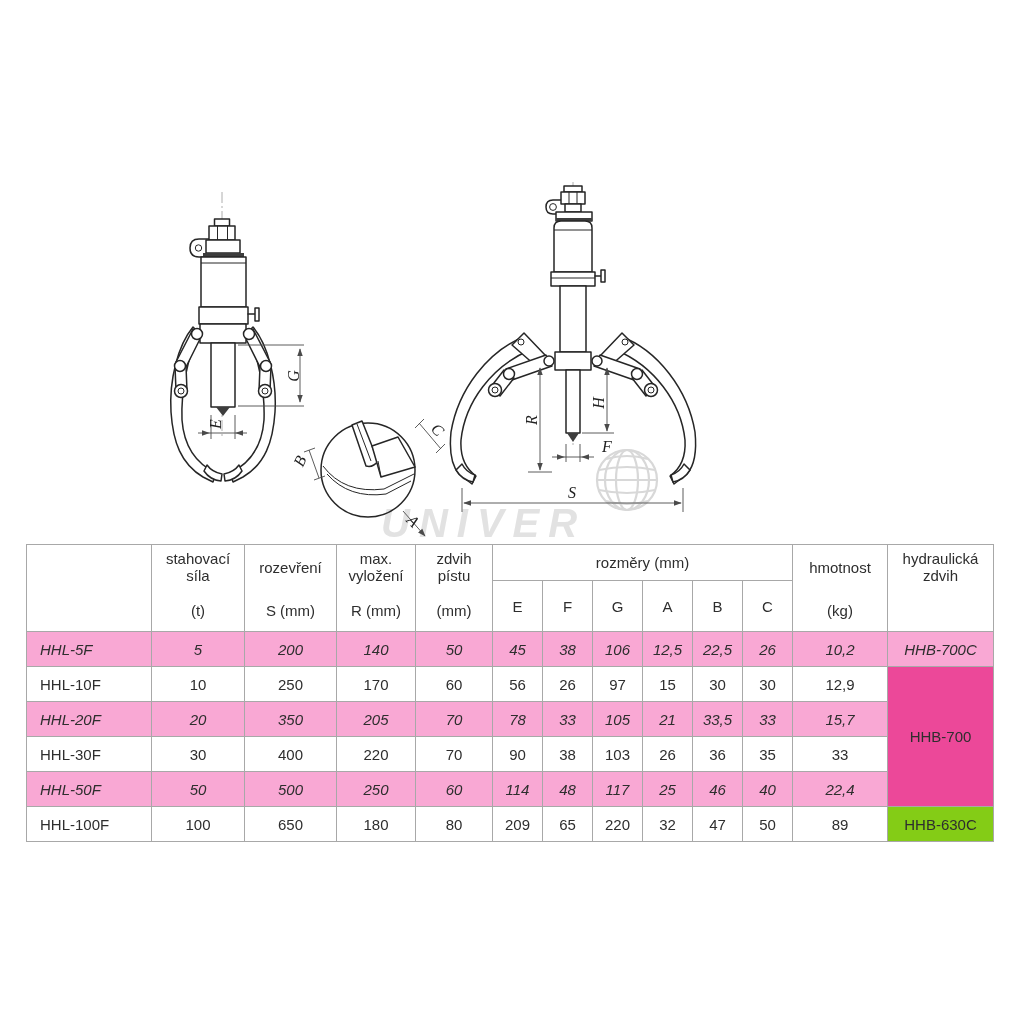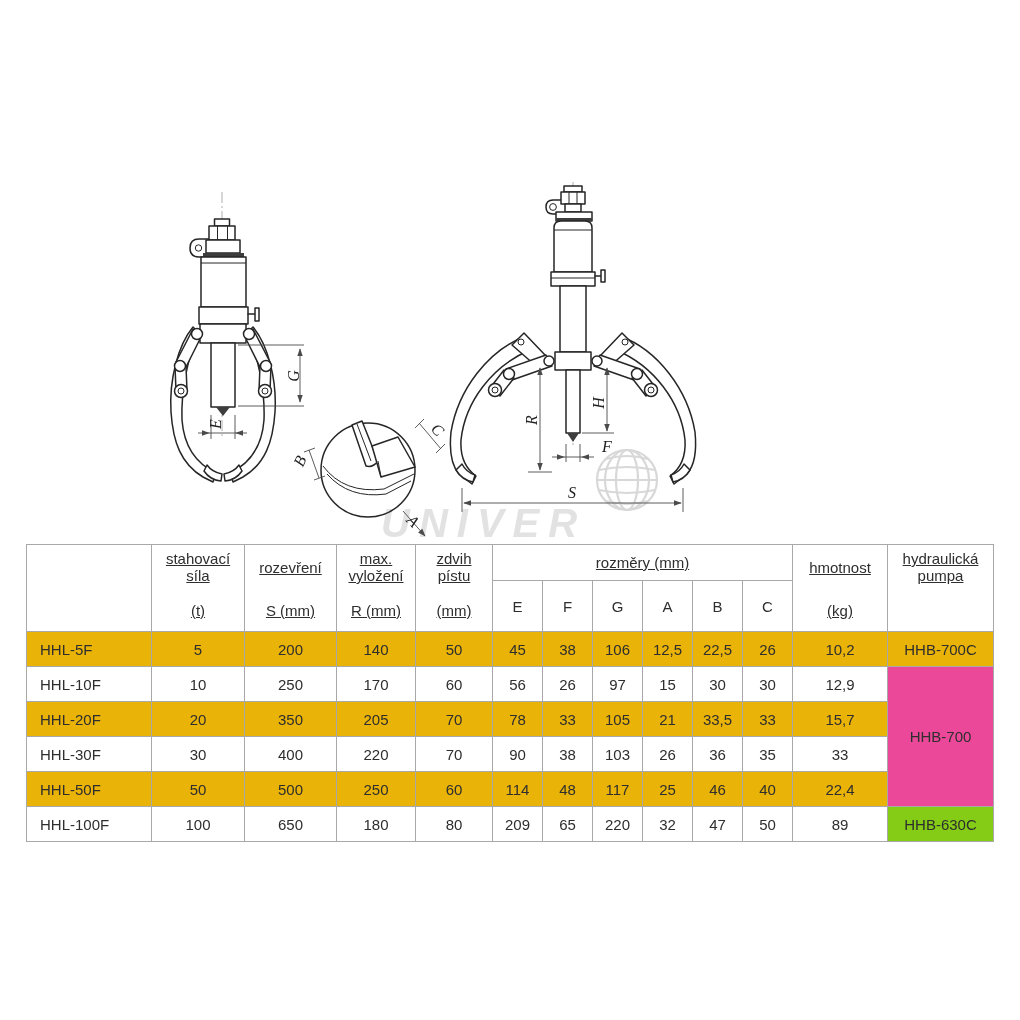--- a/index.html
+++ b/index.html
@@ -22,25 +22,25 @@
   
   #spec-table{position:absolute;left:26px;top:544px;z-index:2;
     width:967px;border-collapse:collapse;table-layout:fixed;
     font-size:15px;color:#2e2e2e;background:transparent;}
   #spec-table th,#spec-table td{border:1px solid #a8a8a8;padding:0;
     text-align:center;vertical-align:middle;font-weight:normal;background:transparent;}
   #spec-table .hstack{display:flex;flex-direction:column;height:86px;}
   #spec-table .hname{flex:0 0 44px;display:flex;align-items:center;justify-content:center;
     white-space:pre-line;line-height:17px;}
   #spec-table .hunit{flex:1;display:flex;align-items:center;justify-content:center;}
-  #spec-table tr.grp{height:36px;text-decoration:underline;}
+  #spec-table tr.grp{height:36px;}
   #spec-table tr.letters th{height:50px;}
   #spec-table tbody td{height:34px;}
   #spec-table td.model{text-align:left;padding-left:13px;}
-  #spec-table tr.shade td{background:#eab308;}
+  #spec-table tr.shade td{background:#f9a8d4;font-style:italic;}
   #spec-table td.pump-light{background:#84cc16;}
   #spec-table td.pump-merged{background:#ec4899;}
 </style>
 </head>
 <body>
 
 <div id="page">
 
   <div id="watermark-text">UNIVER</div>
 
@@ -257,21 +257,21 @@
         <th colspan="6">rozměry (mm)</th>
         <th rowspan="2">
           <div class="hstack">
             <div class="hname">hmotnost</div>
             <div class="hunit">(kg)</div>
           </div>
         </th>
         <th rowspan="2">
           <div class="hstack">
             <div class="hname">hydraulická
-pumpa</div>
+zdvih</div>
             <div class="hunit"></div>
           </div>
         </th>
       </tr>
       <tr class="letters">
         <th>E</th>
         <th>F</th>
         <th>G</th>
         <th>A</th>
         <th>B</th>

